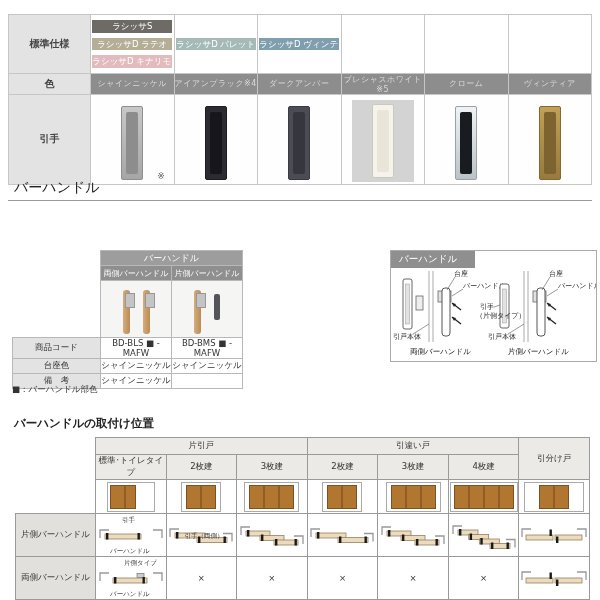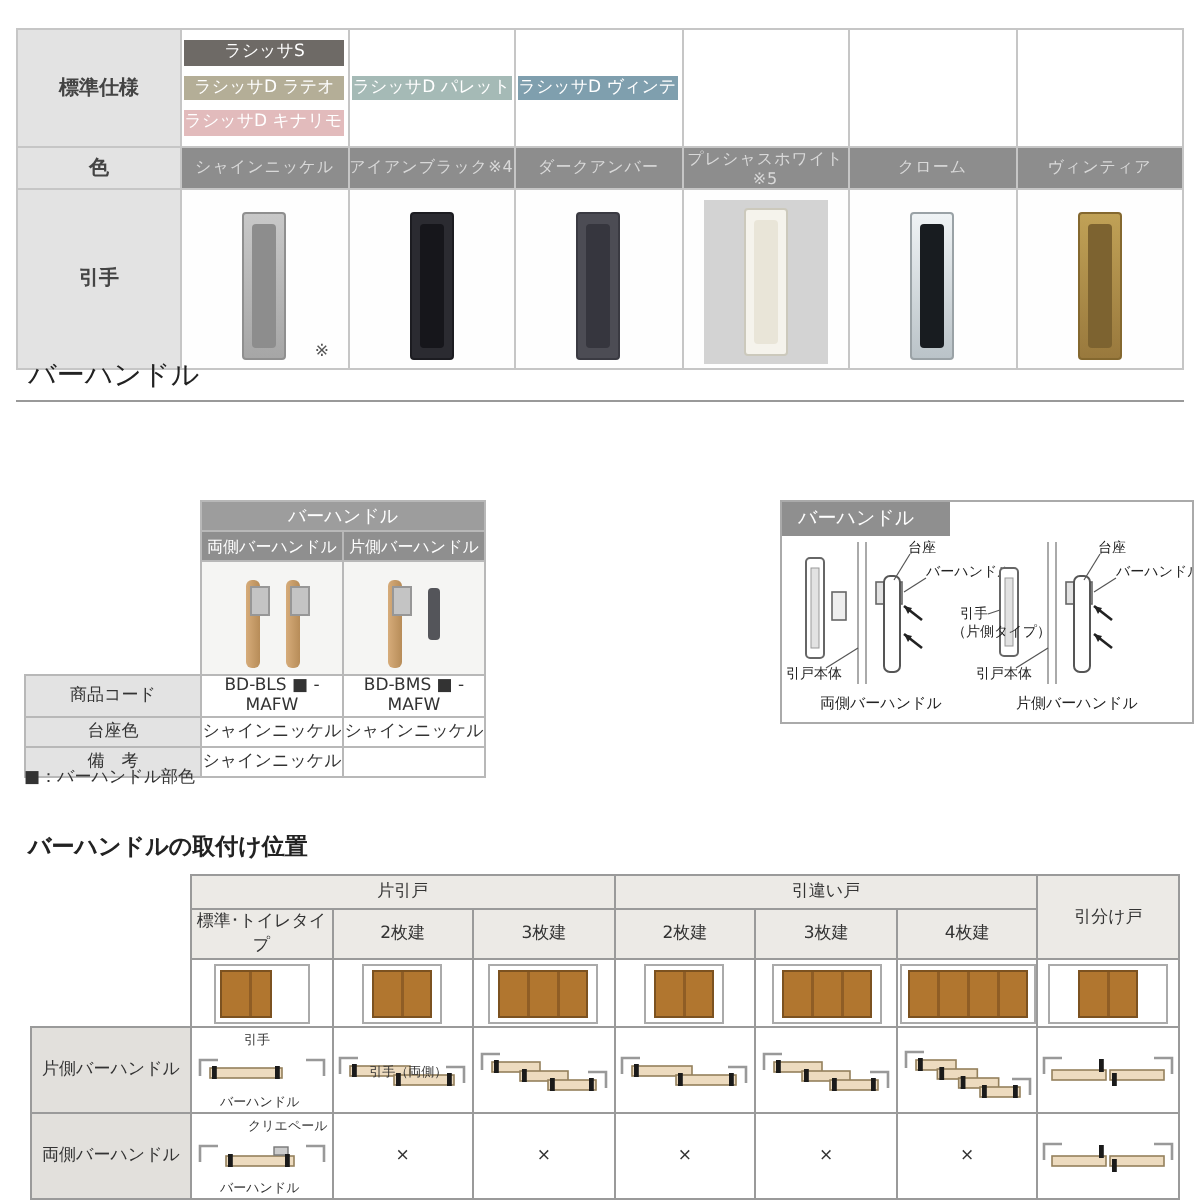--- a/index.html
+++ b/index.html
@@ -404,21 +404,21 @@
               <rect x="6" y="14" width="27" height="5" fill="#eddbbf" stroke="#94805c" stroke-width="0.8"></rect>
               <rect x="35" y="14" width="27" height="5" fill="#eddbbf" stroke="#94805c" stroke-width="0.8"></rect>
               <rect x="29.5" y="8.5" width="2.4" height="6.5" fill="#1a1a1a"></rect>
               <rect x="36" y="15.5" width="2.4" height="6.5" fill="#1a1a1a"></rect>
             </svg></div>
         </td>
   </tr>
   <tr class="planrow">
     <td class="lab">両側バーハンドル</td>
     <td>
-      <div class="lbl" style="left:28px;top:3px">クリエペール</div>
+      <div class="lbl" style="left:28px;top:3px">片側タイプ</div>
       <div class="lbl" style="left:14px;bottom:2px">バーハンドル</div>
       <div class="pd"><svg width="68" height="32" viewBox="0 0 68 32">
               <path d="M3 17 L3 9 L12 9" fill="none" stroke="#999" stroke-width="1.3"></path>
               <path d="M65 17 L65 9 L56 9" fill="none" stroke="#999" stroke-width="1.3"></path>
               <rect x="16" y="14" width="34" height="5" fill="#eddbbf" stroke="#94805c" stroke-width="0.8"></rect>
               <rect x="17" y="13" width="2.4" height="6.5" fill="#1a1a1a"></rect>
               <rect x="40" y="9.5" width="7" height="4" fill="#ccc" stroke="#777" stroke-width="0.7"></rect>
               <rect x="45.5" y="13" width="2.4" height="6.5" fill="#1a1a1a"></rect>
             </svg></div>
     </td>

